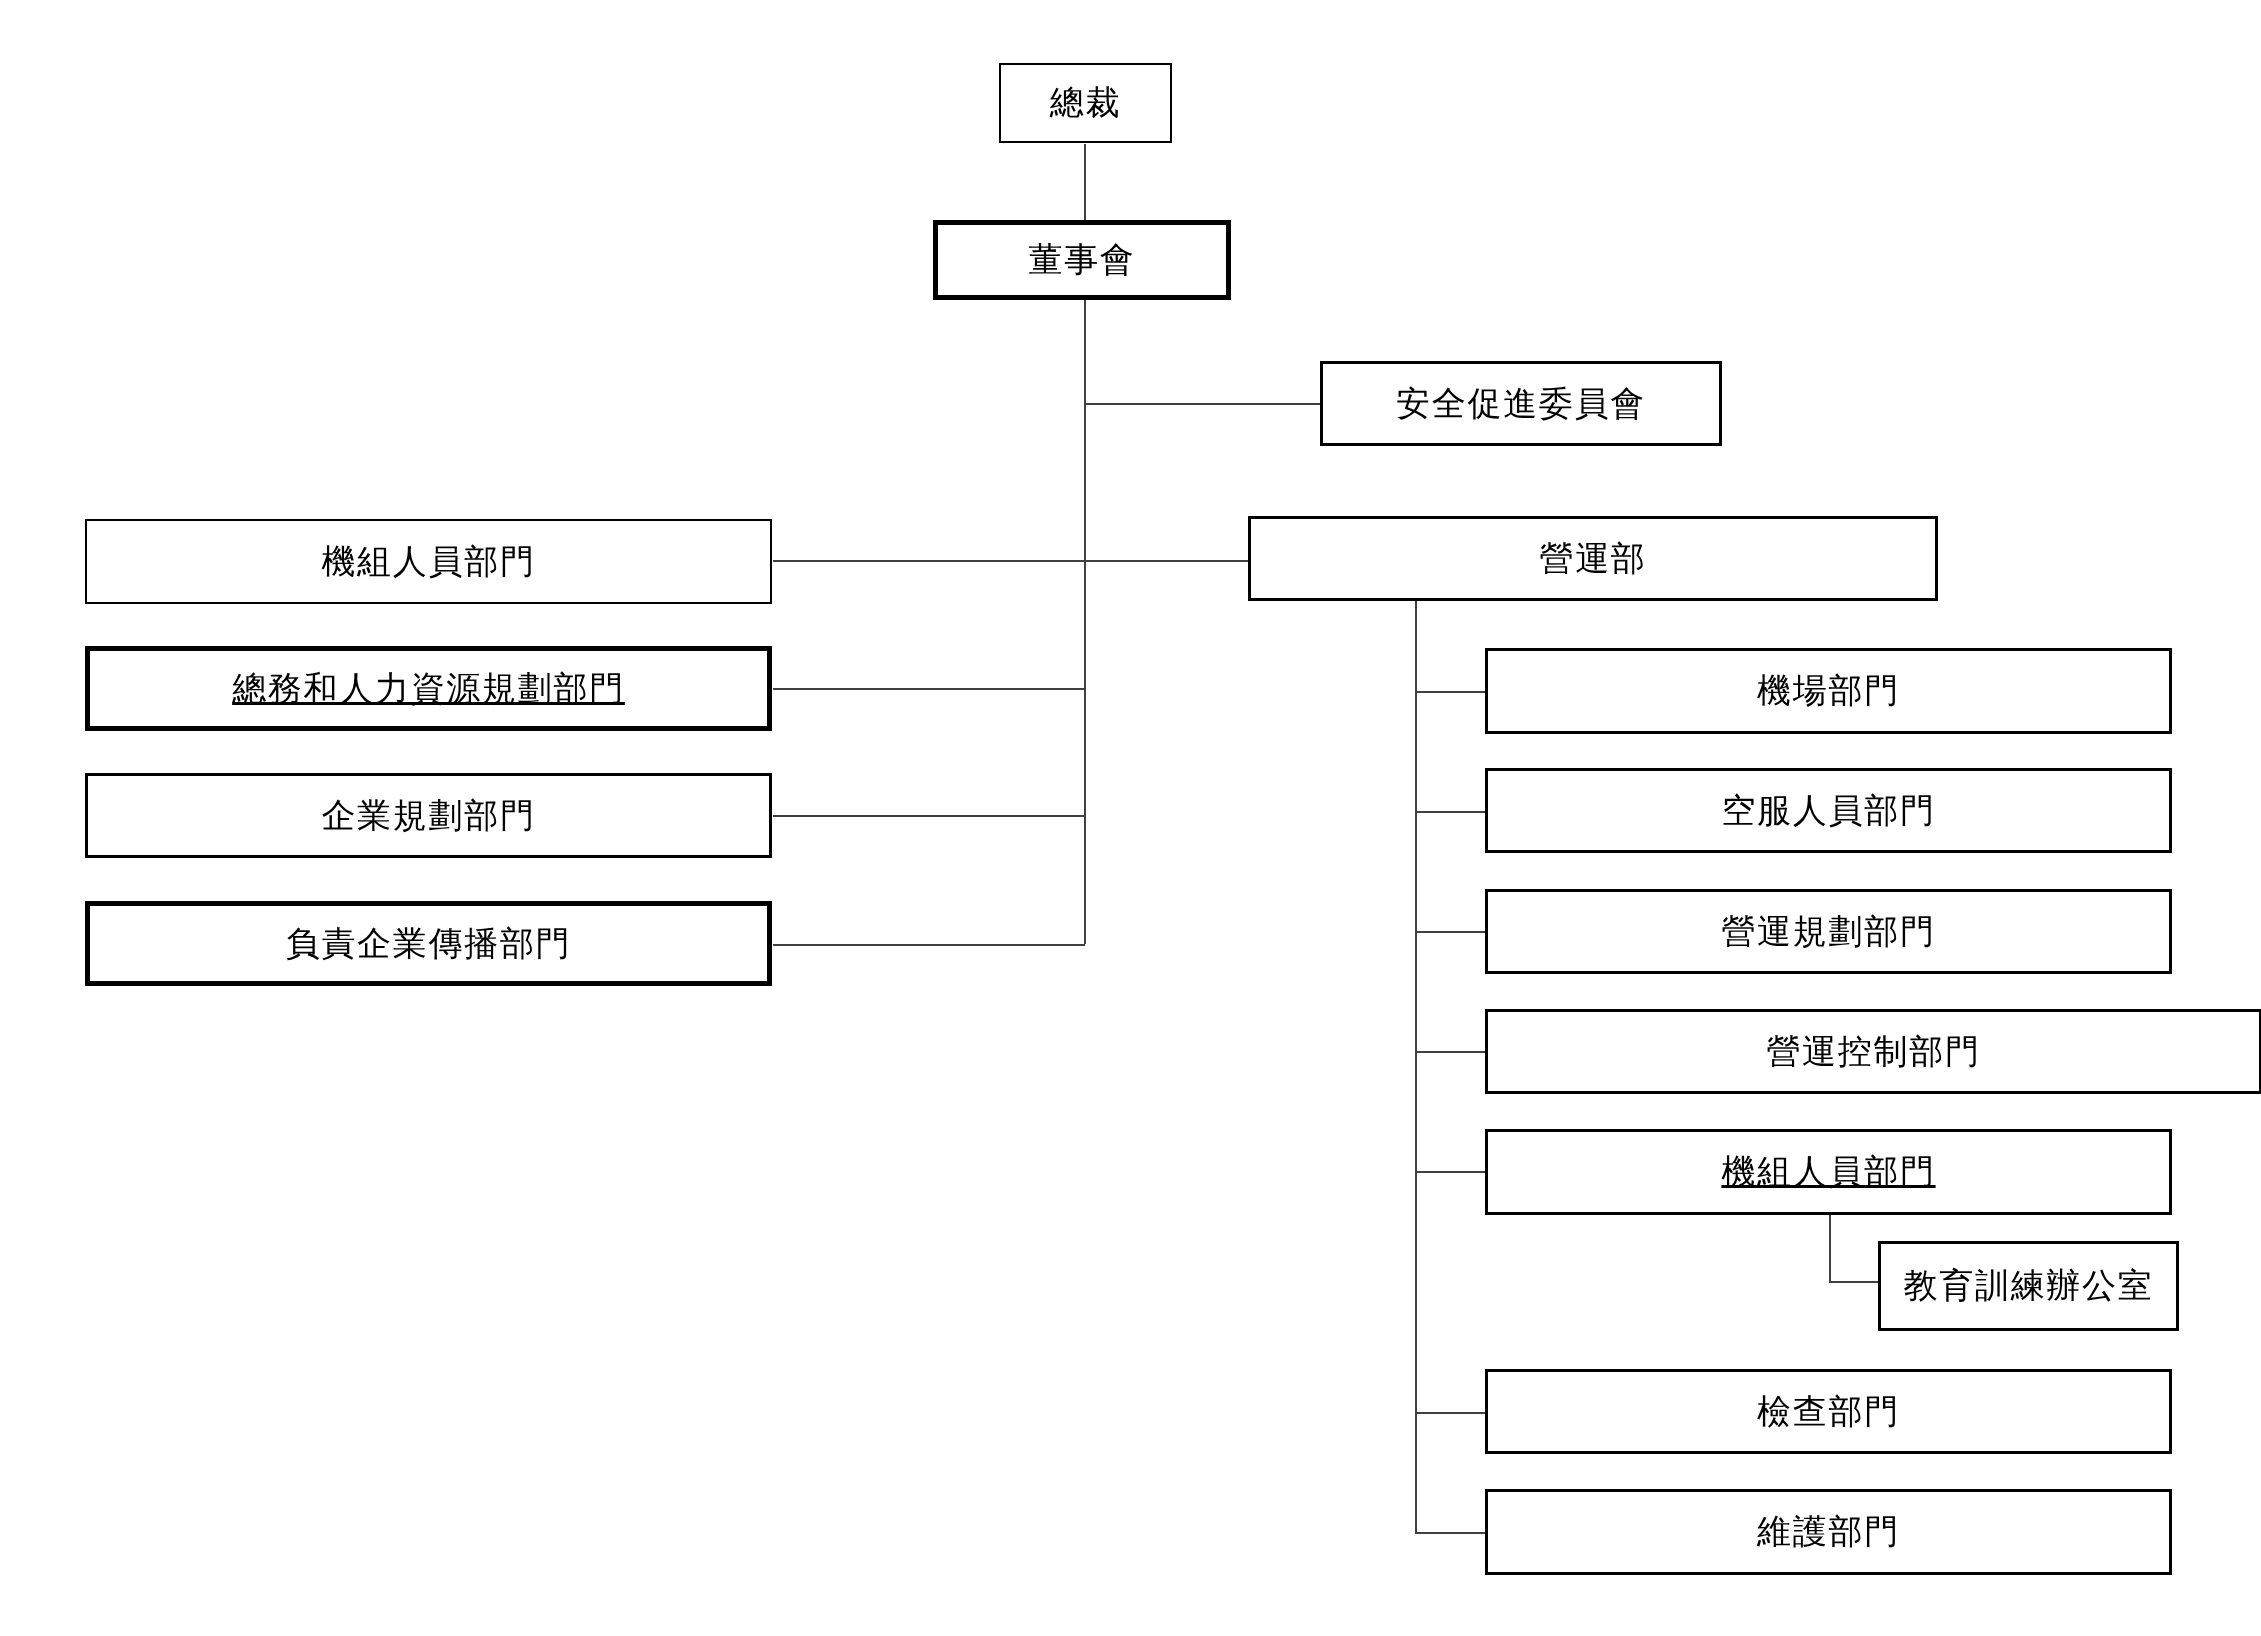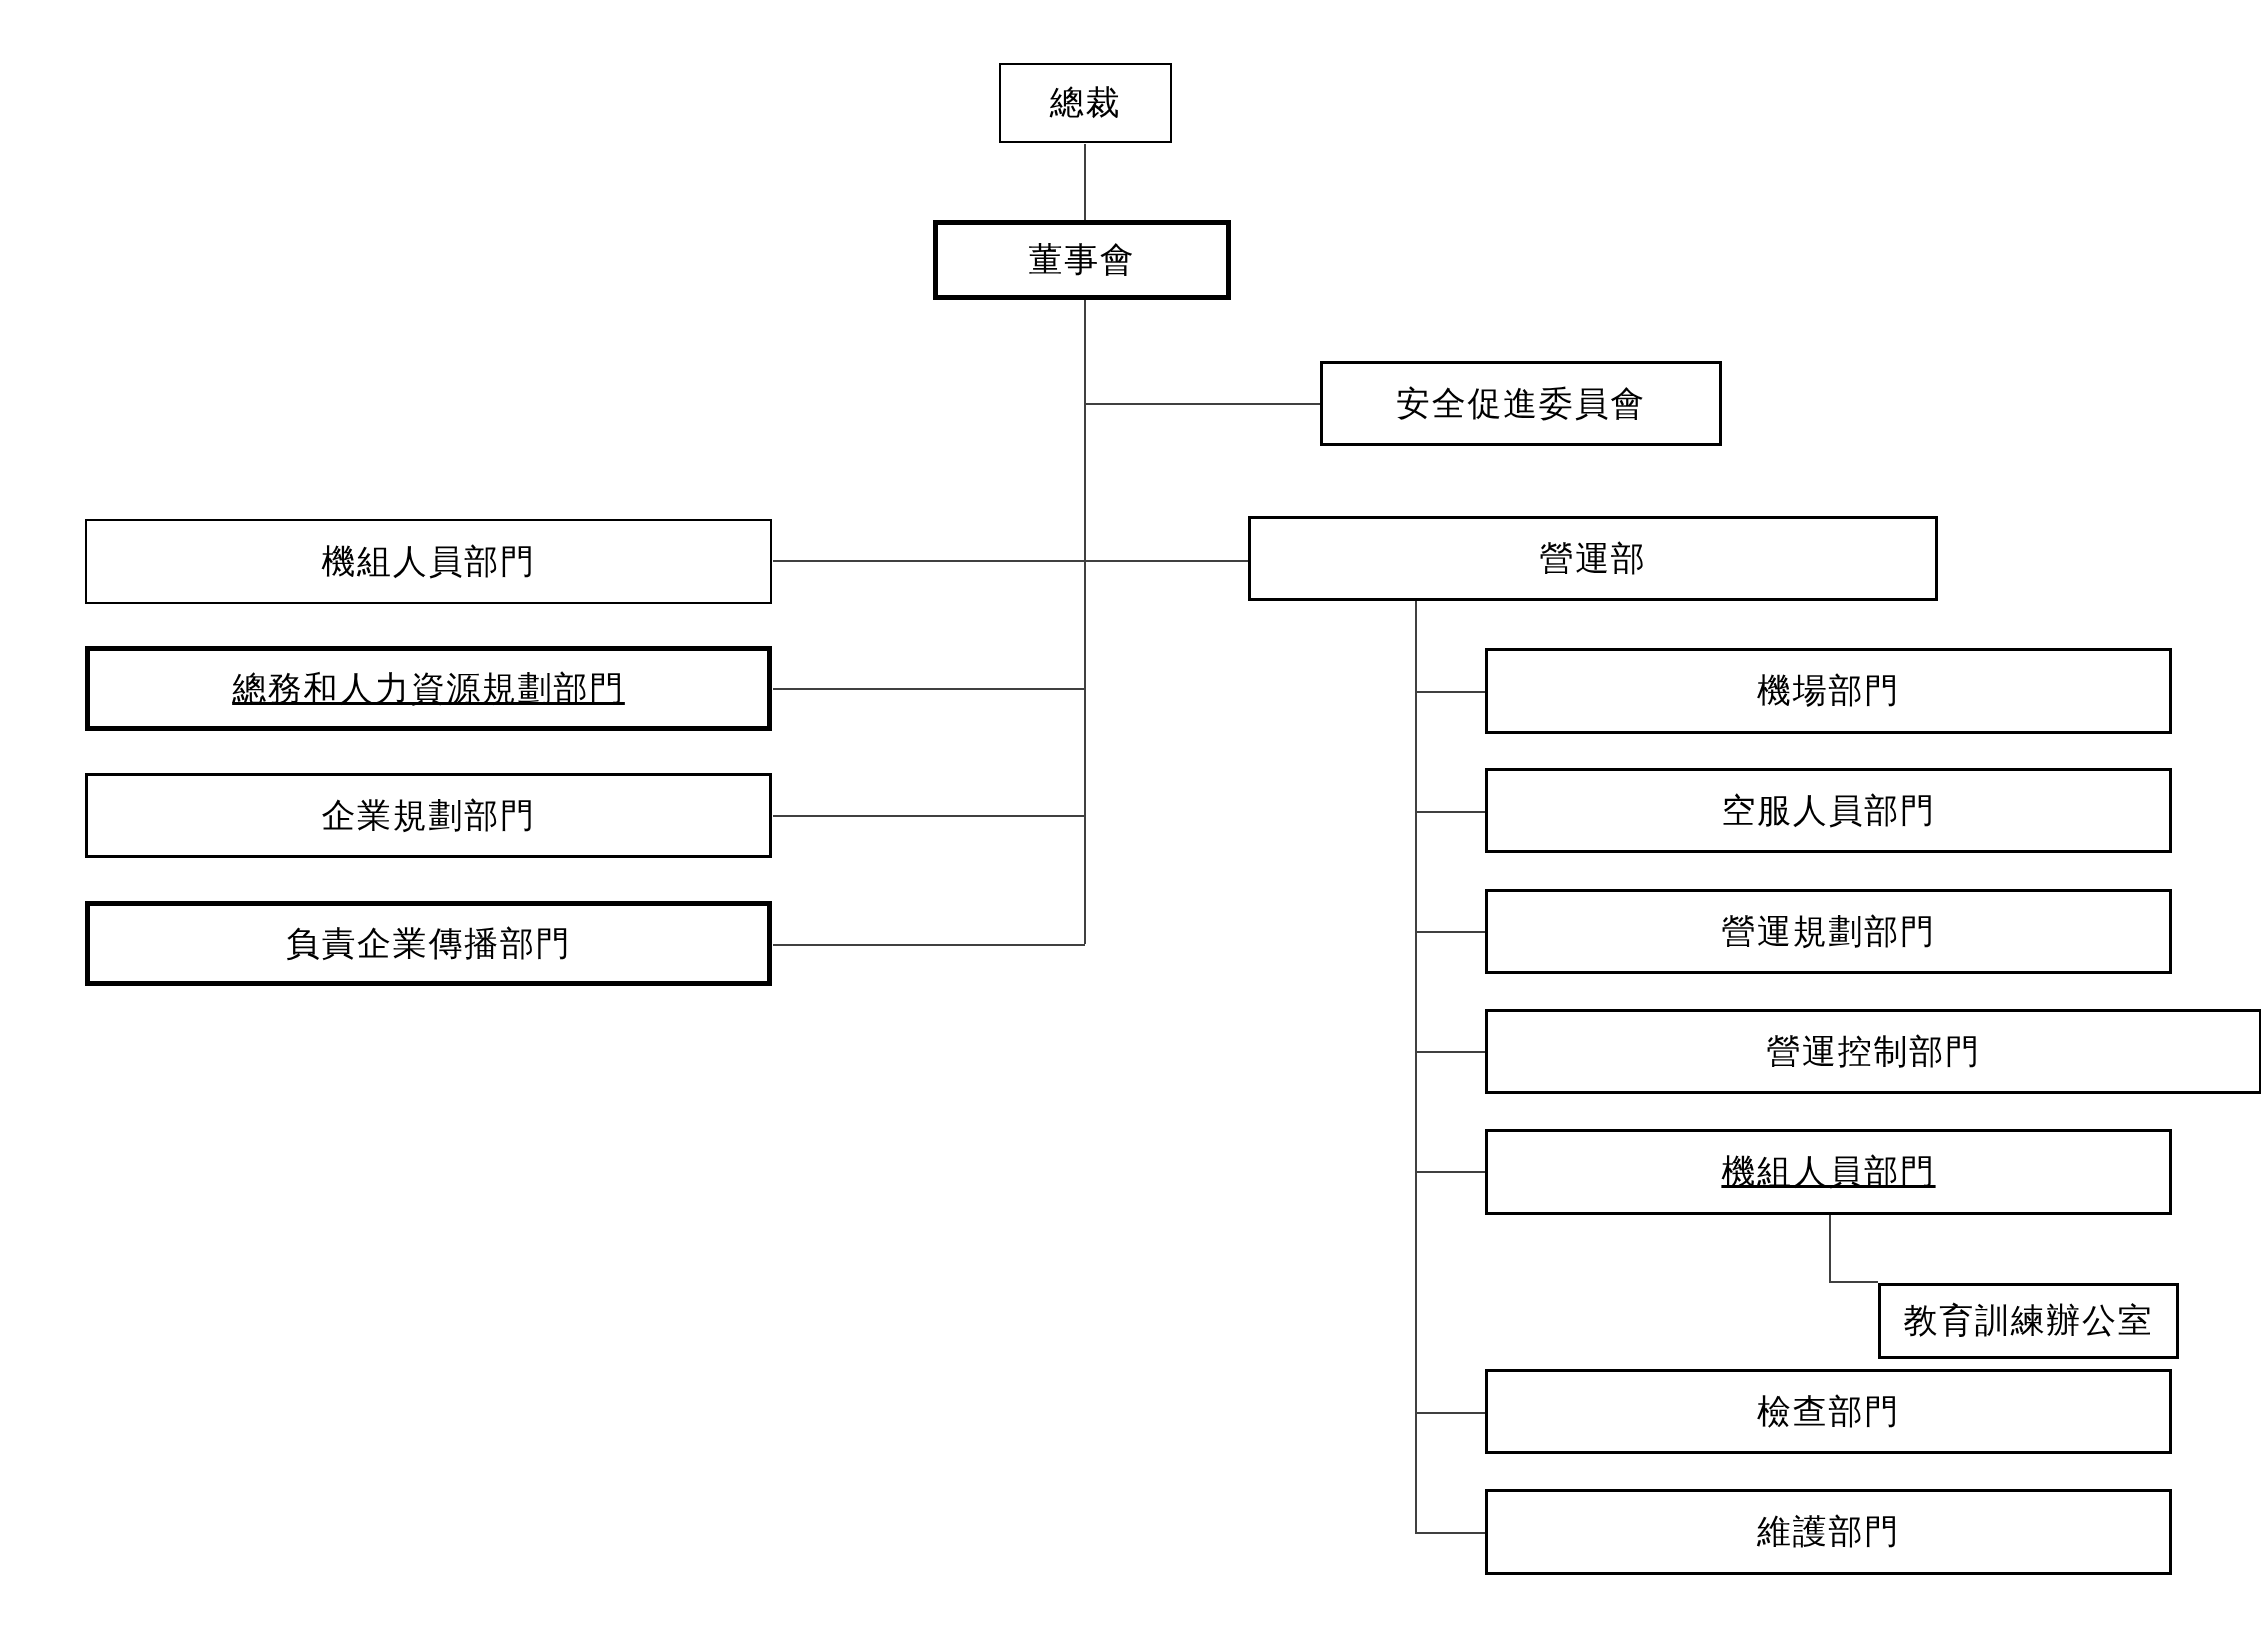--- a/index.html
+++ b/index.html
@@ -89,21 +89,21 @@
   </div>
 
   <div class="node" style="left:1485px; top:1009px; width:777px; height:85px;">
     <span>營運控制部門</span>
   </div>
 
   <div class="node" style="left:1485px; top:1129px; width:687px; height:86px;text-decoration:underline;">
     <span>機組人員部門</span>
   </div>
 
-  <div class="node" style="left:1878px; top:1283px; width:301px; height:76px;">
+  <div class="node" style="left:1878px; top:1241px; width:301px; height:90px;">
     <span>教育訓練辦公室</span>
   </div>
 
   <div class="node" style="left:1485px; top:1369px; width:687px; height:85px;">
     <span>檢查部門</span>
   </div>
 
   <div class="node" style="left:1485px; top:1489px; width:687px; height:86px;">
     <span>維護部門</span>
   </div>

